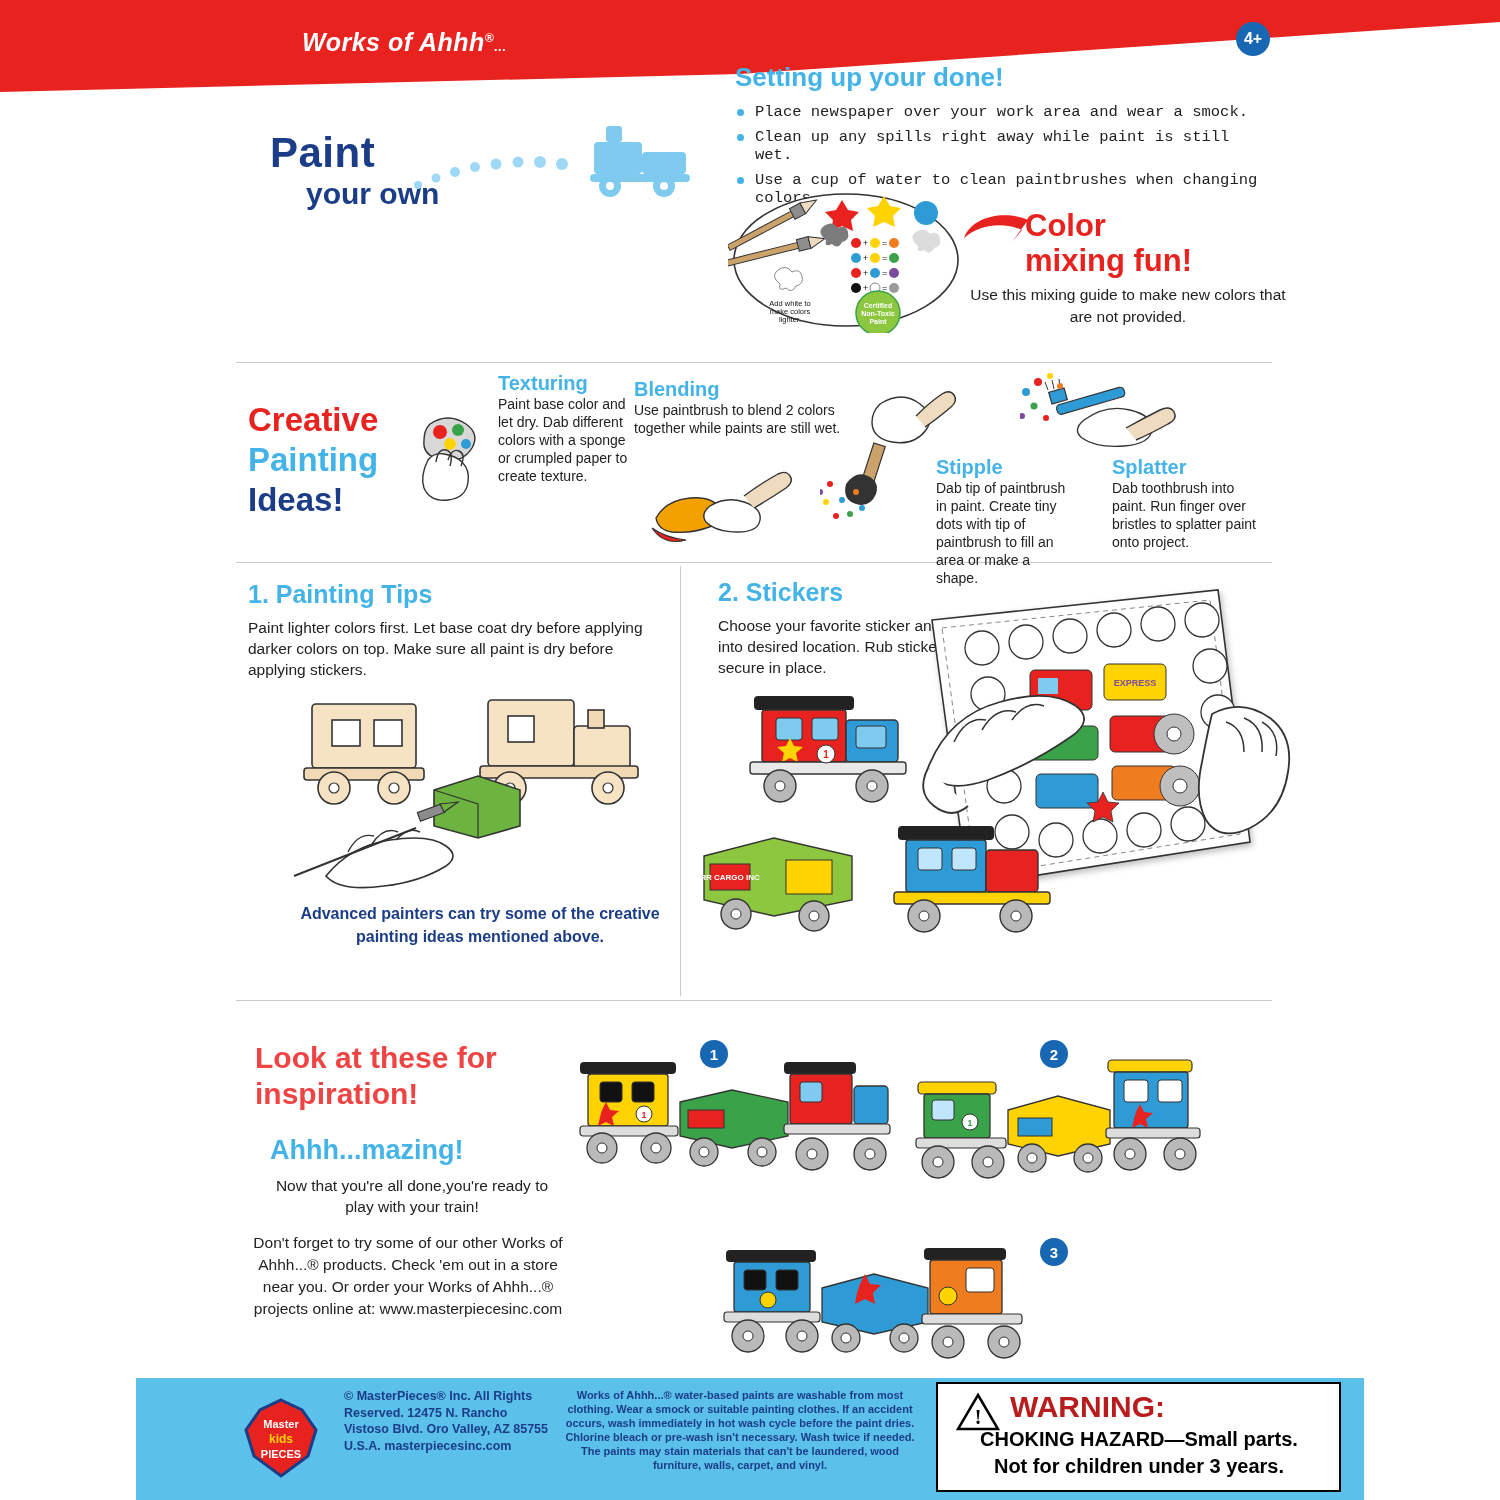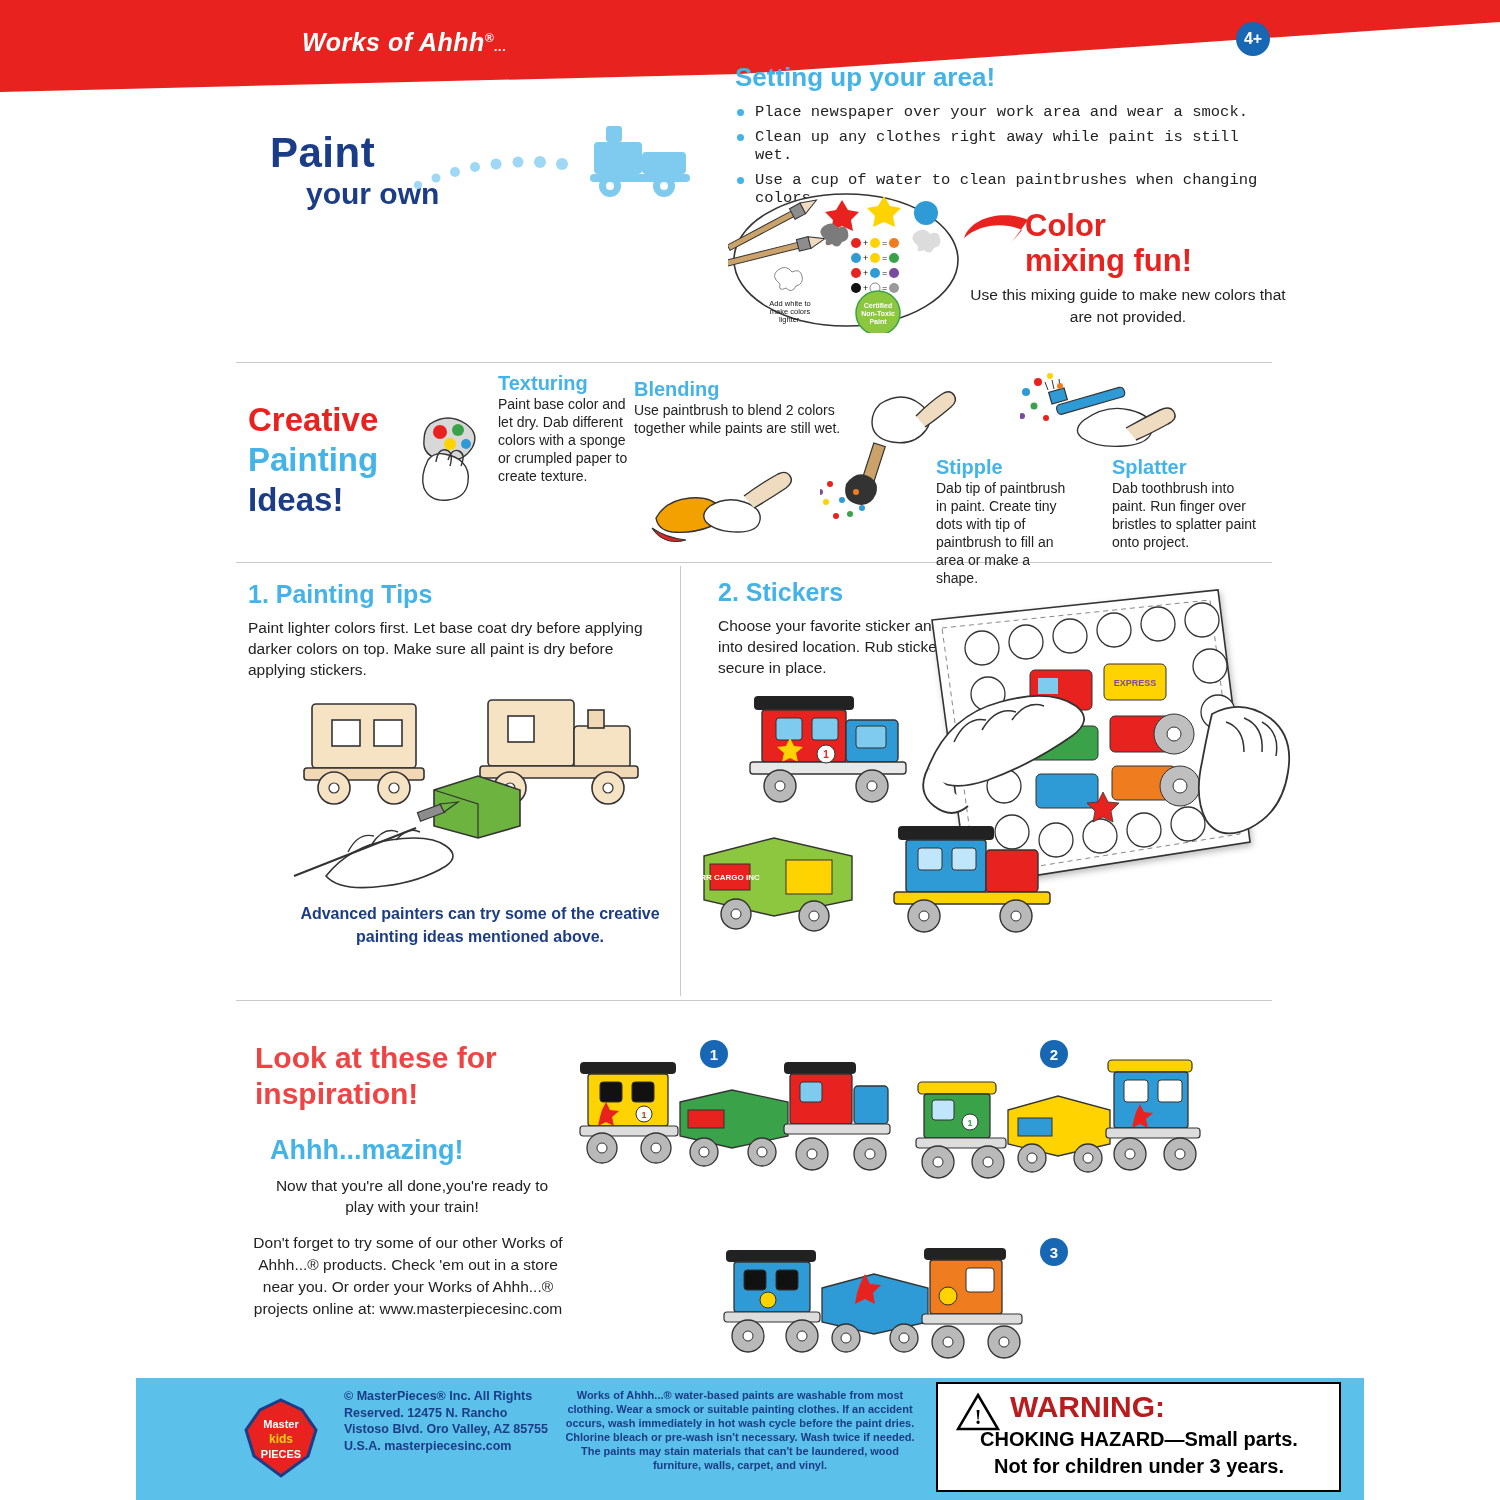--- a/index.html
+++ b/index.html
@@ -225,24 +225,24 @@
     <rect x="6" y="22" width="48" height="32" rx="4" fill="#7ecbef"></rect>
     <rect x="54" y="32" width="44" height="22" rx="4" fill="#7ecbef"></rect>
     <rect x="2" y="54" width="100" height="8" rx="4" fill="#7ecbef"></rect>
     <circle cx="22" cy="66" r="11" fill="#7ecbef"></circle>
     <circle cx="22" cy="66" r="4" fill="#fff"></circle>
     <circle cx="76" cy="66" r="11" fill="#7ecbef"></circle>
     <circle cx="76" cy="66" r="4" fill="#fff"></circle>
   </svg>
 
   <div class="setup">
-    <h2>Setting up your area!</h2>
+    <h2>Setting up your done!</h2>
     <ul>
       <li>Place newspaper over your work area and wear a smock.</li>
-      <li>Clean up any clothes right away while paint is still wet.</li>
+      <li>Clean up any spills right away while paint is still wet.</li>
       <li>Use a cup of water to clean paintbrushes when changing colors.</li>
     </ul>
   </div>
 
   <svg class="palette" width="240" height="145" viewBox="0 0 240 145">
     <ellipse cx="118" cy="72" rx="112" ry="66" fill="#ffffff" stroke="#333" stroke-width="1.6"></ellipse>
 
     <g transform="rotate(-28 40 40)">
       <rect x="-4" y="36" width="74" height="6" fill="#caa26a" stroke="#333" stroke-width="1"></rect>
       <rect x="68" y="33" width="12" height="12" fill="#8d8d8d" stroke="#333" stroke-width="1"></rect>

